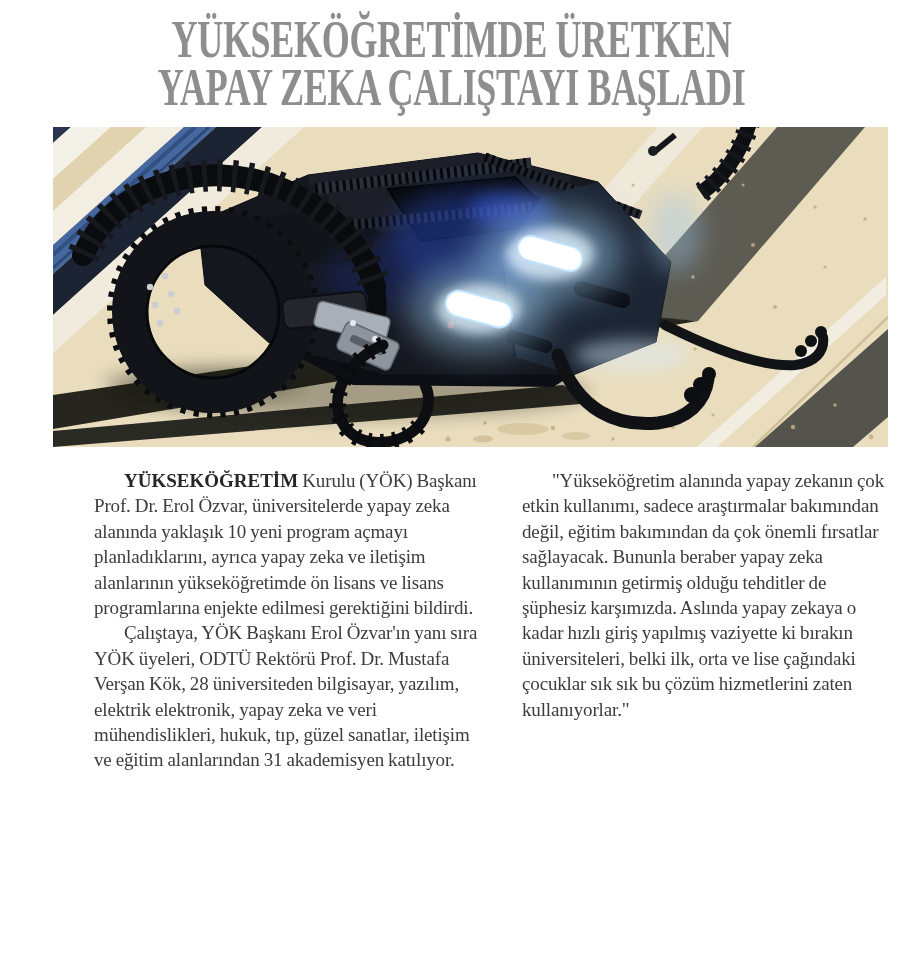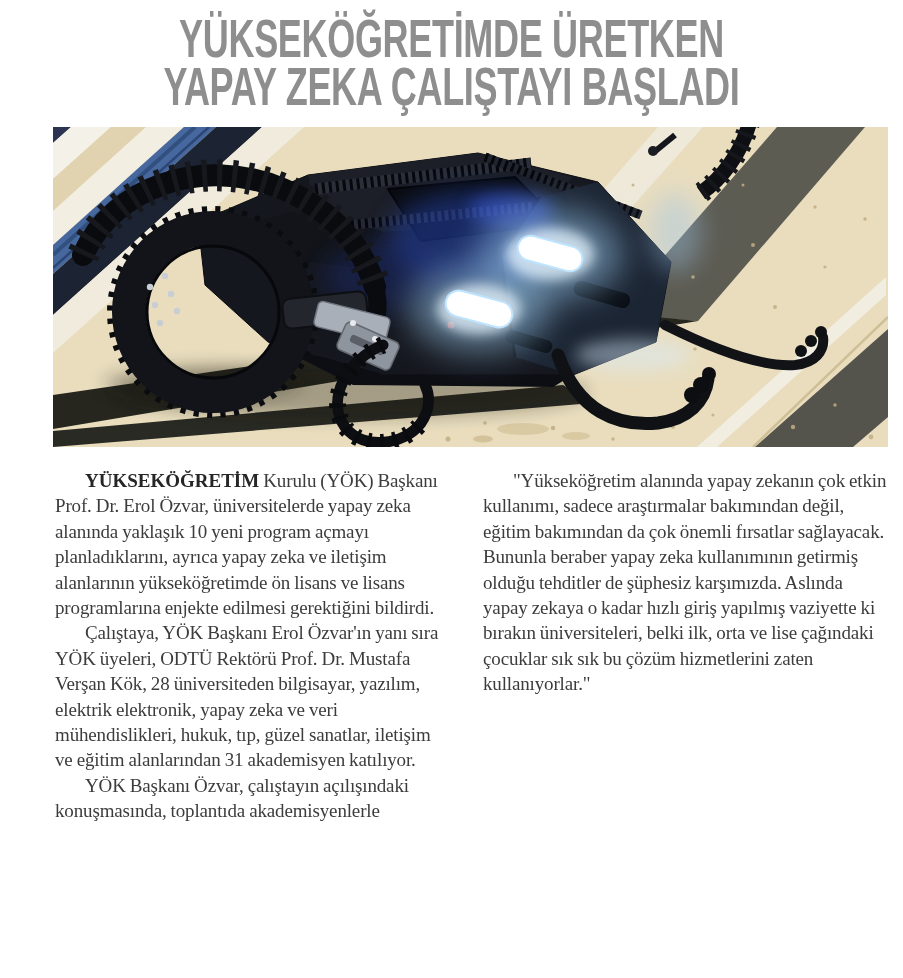--- a/index.html
+++ b/index.html
@@ -8,21 +8,21 @@
     width:903px;height:978px;
     background:#ffffff;
     overflow:hidden;
     font-family:"Liberation Serif", serif;
   }
   
   .headline{
     margin:0;
     padding-top:15px;
     text-align:center;
-    font-family:Liberation Sans, sans-serif;
+    font-family:Liberation Serif, serif;
     font-weight:700;
     font-size:53px;
     line-height:48px;
     color:#8e8e8e;
     letter-spacing:-0.5px;
   }
   .headline .hl{
     display:block;
     transform:scaleX(0.68);
     transform-origin:50% 50%;
@@ -40,21 +40,21 @@
     display:flex;
     gap:36px;
     margin:21px 14px 0 55px;
     color:#3c3c3c;
     font-size:19px;
     line-height:25.4px;
     letter-spacing:-0.15px;
     word-spacing:-0.5px;
     text-align:left;
   }
-  .col-left{width:392px;}
+  .col-left{width:392px;margin-left:39px;}
   .col-right{flex:1;}
   .article p{margin:0;text-indent:30px;}
   .article p.continuation{text-indent:0;}
   .lead-word{font-weight:700;color:#262626;letter-spacing:0;}
 </style>
 </head>
 <body>
 
 <div class="page">
 
@@ -229,20 +229,19 @@
           </g>
         </g>
       </g>
     </svg>
   </figure>
 
   <div class="article">
     <div class="col-left">
       <p class="lead"><span class="lead-word">YÜKSEKÖĞRETİM</span><span> Kurulu (YÖK) Başkanı Prof. Dr. Erol Özvar, üniversitelerde yapay zeka alanında yaklaşık 10 yeni program açmayı planladıklarını, ayrıca yapay zeka ve iletişim alanlarının yükseköğretimde ön lisans ve lisans programlarına enjekte edilmesi gerektiğini bildirdi.</span></p>
       <p>Çalıştaya, YÖK Başkanı Erol Özvar'ın yanı sıra YÖK üyeleri, ODTÜ Rektörü Prof. Dr. Mustafa Verşan Kök, 28 üniversiteden bilgisayar, yazılım, elektrik elektronik, yapay zeka ve veri mühendislikleri, hukuk, tıp, güzel sanatlar, iletişim ve eğitim alanlarından 31 akademisyen katılıyor.</p>
-      <p>YÖK Başkanı Özvar, çalıştayın açılışındaki konuşmasında, toplantıda akademisyenlerle</p>
     </div>
     <div class="col-right">
       <p>"Yükseköğretim alanında yapay zekanın çok etkin kullanımı, sadece araştırmalar bakımından değil, eğitim bakımından da çok önemli fırsatlar sağlayacak. Bununla beraber yapay zeka kullanımının getirmiş olduğu tehditler de şüphesiz karşımızda. Aslında yapay zekaya o kadar hızlı giriş yapılmış vaziyette ki bırakın üniversiteleri, belki ilk, orta ve lise çağındaki çocuklar sık sık bu çözüm hizmetlerini zaten kullanıyorlar."</p>
     </div>
   </div>
 
 </div>
 
 </body></html>

